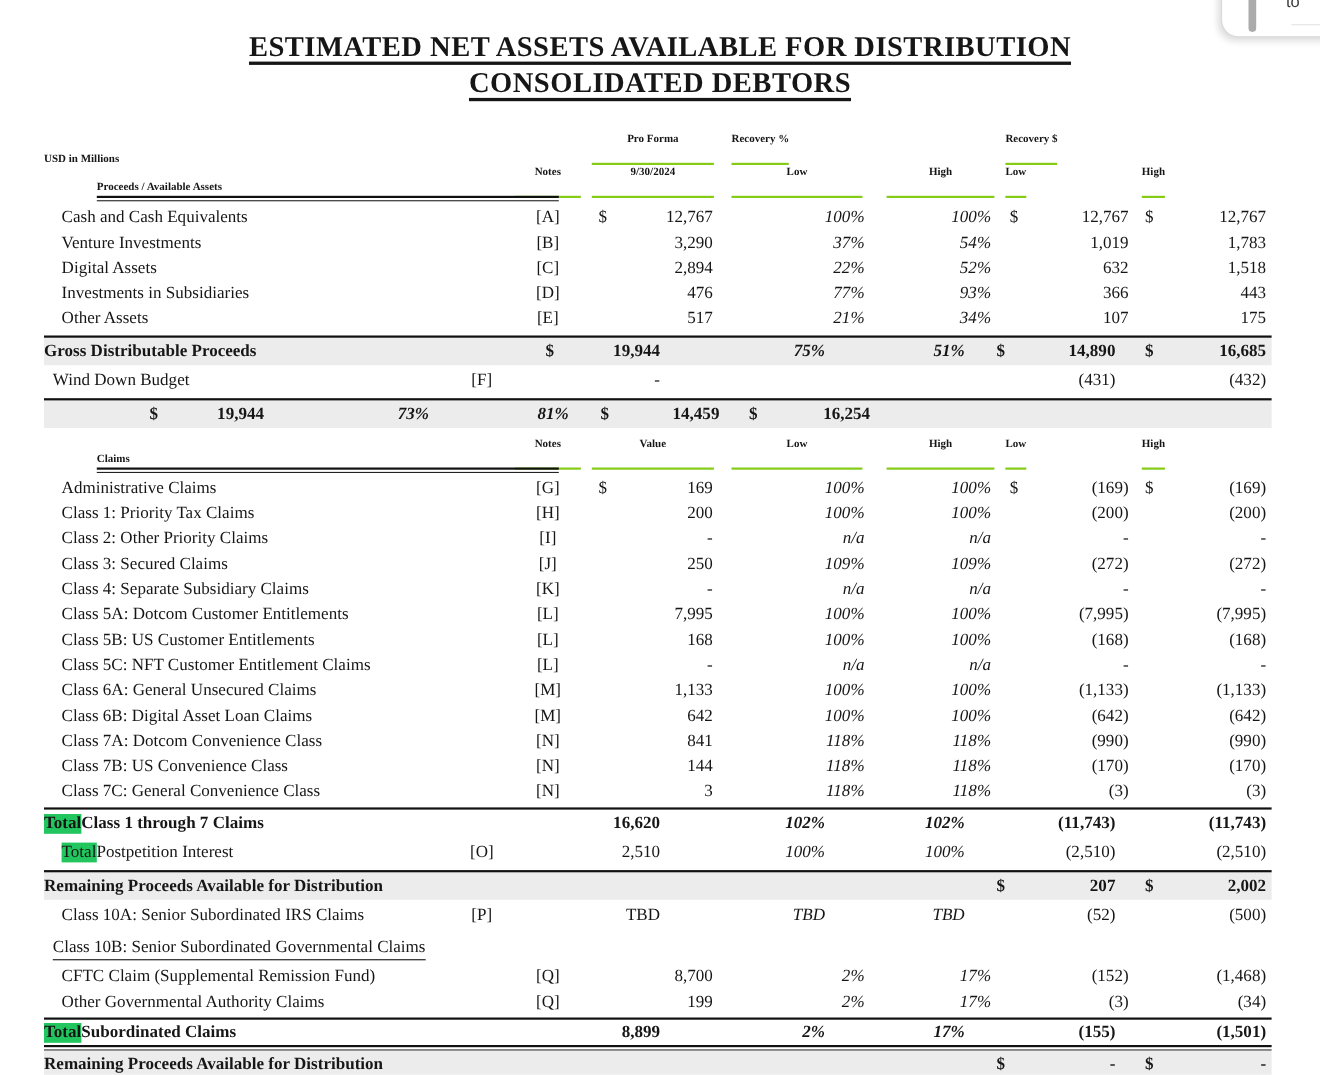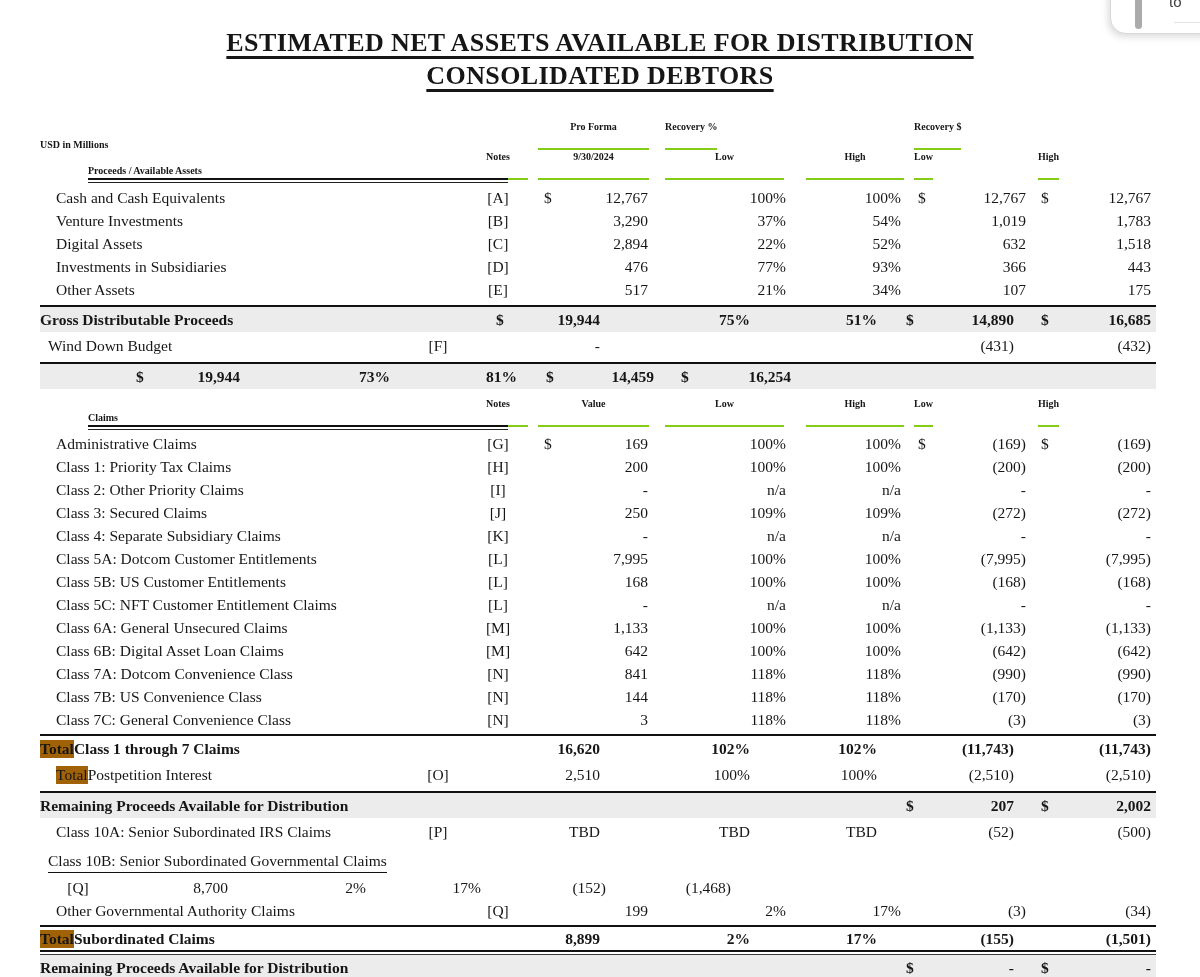--- a/index.html
+++ b/index.html
@@ -56,34 +56,34 @@
   .m-uh    { margin-left: 10px; margin-right: 2px; width: auto; }
   .g-pct { width: 255px; flex: 0 0 auto; display: flex; }
   .g-usd { width: 250px; flex: 0 0 auto; display: flex; }
   .unit-label { font-weight: bold; padding-bottom: 4px; }
 
   
   .rows { margin-top: 6px; font-size: 15.5px; }
   .claims-rows { margin-top: 5px; }
   .row { display: flex; align-items: center; height: 23px; }
   .row > div { height: 100%; display: flex; align-items: center; }
-  .row .c-pl, .row .c-ph { justify-content: flex-end; }
+  .row .c-pl, .row .c-ph { justify-content: flex-end; font-style: italic; }
   .row .c-notes { justify-content: center; }
   .row.roomy { height: 27px; gap: 12px; }
   .row.bold { font-weight: bold; }
   .row.shaded { background: #ececec; }
   .row.topline { border-top: 2px solid #111; margin-top: 3px; }
   .row.mt4 { margin-top: 4px; }
   .row.botline { border-bottom: 2px solid #111; }
   .row.thintop { border-top: 1px solid #3a3a3a; margin-top: 2px; }
   .row.indent .c-label { padding-left: 16px; }
   .row.indent-sm .c-label { padding-left: 8px; }
   .lbl-inner { display: inline-flex; }
   .row.lblline .lbl-inner { border-bottom: 1px solid #111; padding-bottom: 2px; }
-  .hl { background: #a16207; }
+  .hl { background: #22c55e; }
   .hl:empty { display: none; }
   .claims-hdr { margin-top: 10px; }
   .claims-hdr .col-row { height: 28px; }
   .claims-hdr + .rows { margin-top: 5px; }
 
   
   .overlay-card {
     position: absolute; top: -20px; right: -28px;
     width: 118px; height: 54px;
     background: #fff;
@@ -748,20 +748,25 @@
     <div class="c-ul">
           <span class="cur"></span>
           <span class="num"></span>
         </div>
     <div class="c-uh">
           <span class="cur"></span>
           <span class="num"></span>
         </div>
   </div>
       <div class="row indent">
+    <div class="c-label">
+          <span class="lbl-inner">
+            <span class="lbl-text">CFTC Claim (Supplemental Remission Fund)</span>
+          </span>
+        </div>
     <div class="c-notes">[Q]</div>
     <div class="c-val">
           <span class="cur"></span>
           <span class="num">8,700</span>
         </div>
     <div class="c-pl">2%</div>
     <div class="c-ph">17%</div>
     <div class="c-ul">
           <span class="cur"></span>
           <span class="num">(152)</span>

